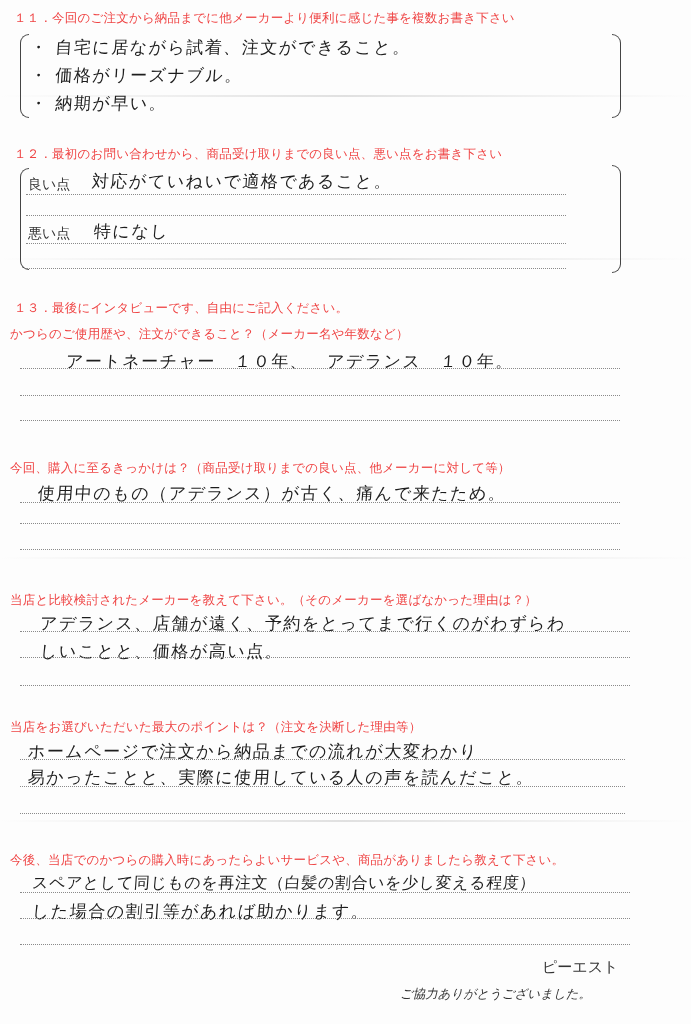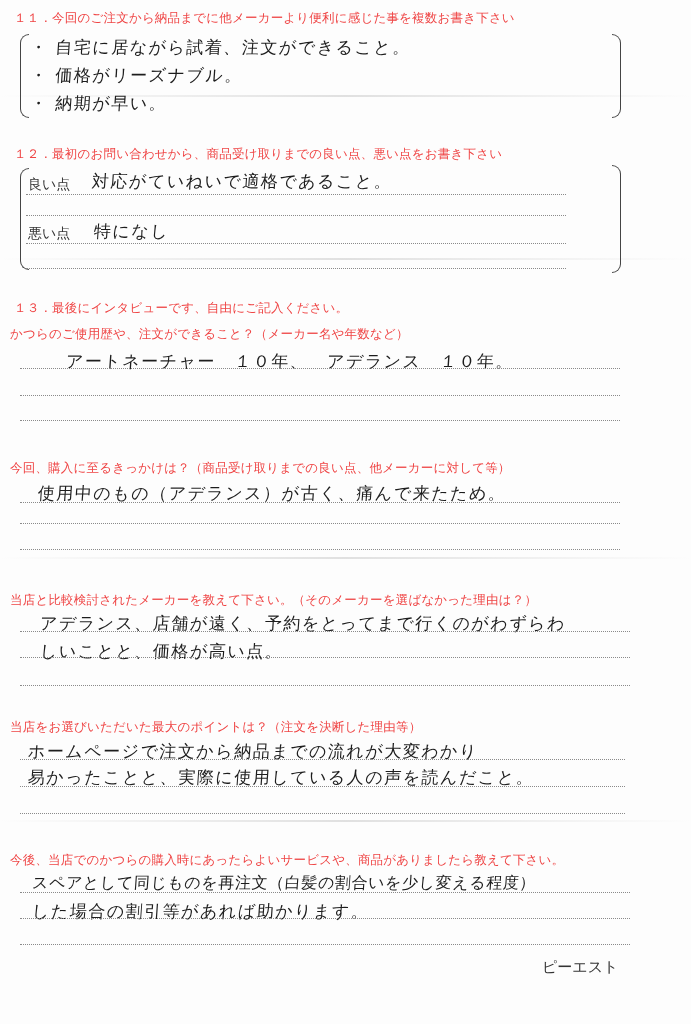--- a/index.html
+++ b/index.html
@@ -83,13 +83,14 @@
   <div class="dot-line" style="left:20px; width:605px; top:813px;"></div>
 
   <div class="q" style="left:10px; top:852px;">今後、当店でのかつらの購入時にあったらよいサービスや、商品がありましたら教えて下さい。</div>
   <div class="hw" style="left:32px; top:873px; font-size:16px; letter-spacing:0.6px;">スペアとして同じものを再注文（白髪の割合いを少し変える程度）</div>
   <div class="dot-line" style="left:20px; width:610px; top:892px;"></div>
   <div class="hw" style="left:32px; top:900px;">した場合の割引等があれば助かります。</div>
   <div class="dot-line" style="left:20px; width:610px; top:918px;"></div>
   <div class="dot-line" style="left:20px; width:610px; top:944px;"></div>
 
   <div class="sig" style="left:542px; top:958px;">ピーエスト</div>
+  <div class="thanks" style="left:400px; top:986px;">ご協力ありがとうございました。</div>
 </div>
 
 </body></html>

